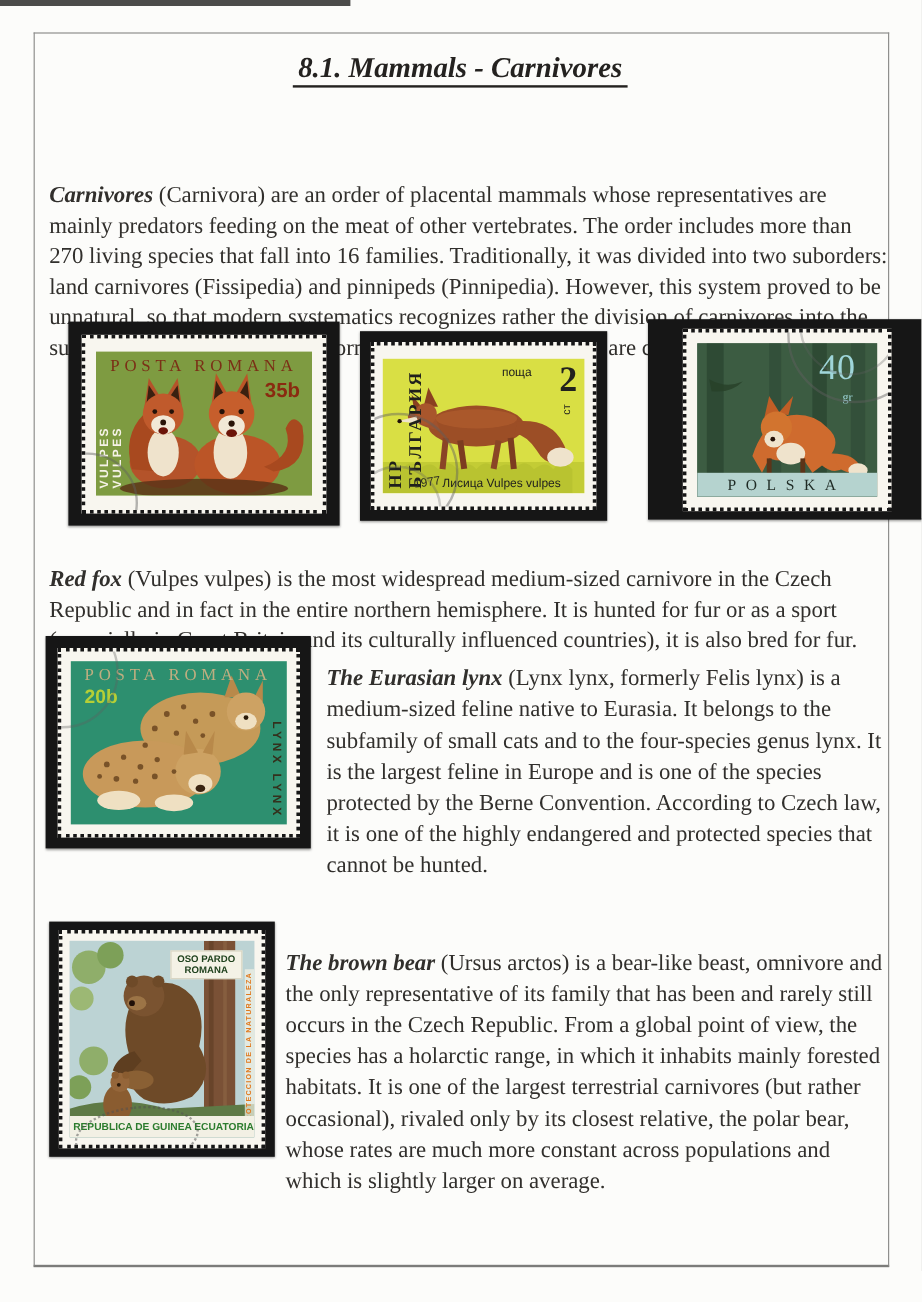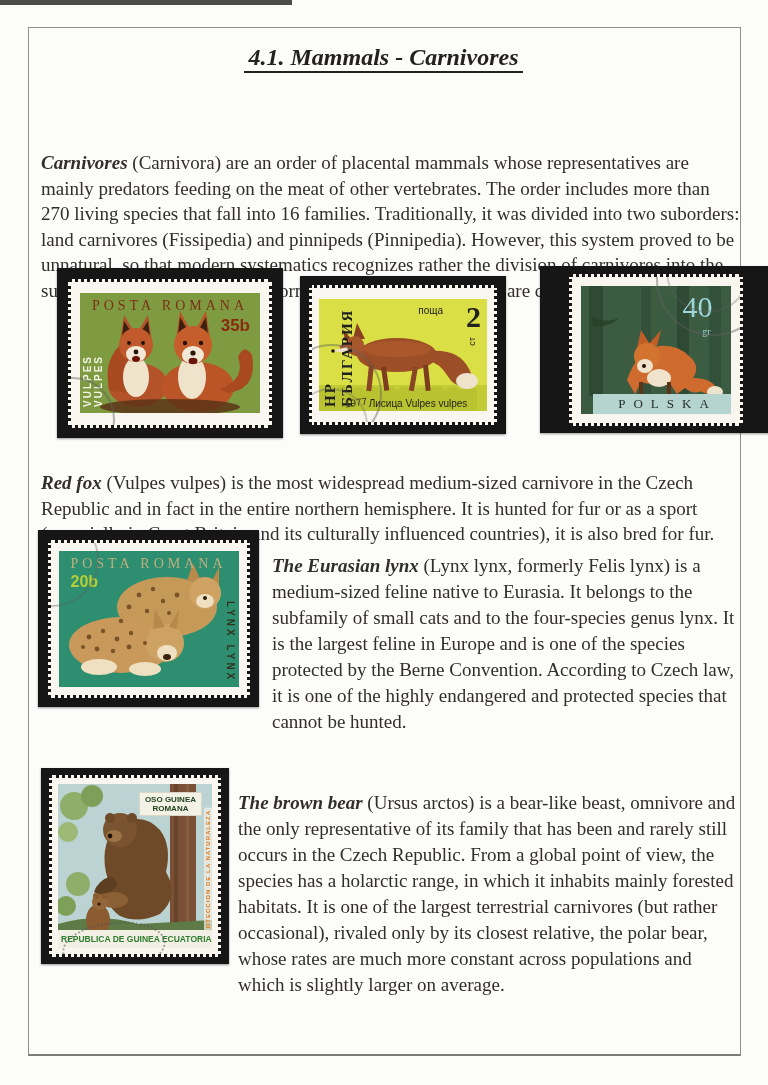--- a/index.html
+++ b/index.html
@@ -65,21 +65,21 @@
     font-size:9px;color:#22221e;font-family:"Liberation Sans",sans-serif;}
   .st-1977{position:absolute;bottom:3px;left:26px;font-size:10px;color:#2a2a24;
     font-family:"Liberation Sans",sans-serif;transform:rotate(-8deg);}
   .st-bg-caption{position:absolute;bottom:2px;left:0;width:100%;text-align:center;
     padding-left:30px;box-sizing:border-box;font-size:10px;color:#22221e;
     font-family:"Liberation Sans",sans-serif;}
   .st-40{position:absolute;top:8px;right:18px;font-size:30px;color:#9fd6da;line-height:26px;
     font-family:"Liberation Serif",serif;}
   .st-gr{position:absolute;top:40px;right:20px;font-size:10px;color:#9fd6da;
     font-family:"Liberation Serif",serif;}
-  .st-polska-band{position:absolute;left:12px;bottom:0;width:100%;height:20px;background:#b5d3cf;
+  .st-polska-band{position:absolute;left:0;bottom:0;width:100%;height:20px;background:#b5d3cf;
     display:flex;align-items:center;justify-content:center;margin-top:44px;}
   .st-polska{font-size:13px;letter-spacing:8px;color:#1e2a24;font-family:"Liberation Serif",serif;}
   .st-lynx-country{position:absolute;top:5px;left:0;width:100%;text-align:center;
     font-family:"Liberation Serif",serif;font-size:14px;letter-spacing:4px;color:#bfae80;}
   .st-20b{position:absolute;top:22px;left:12px;font-size:16px;font-weight:bold;color:#b6cf36;
     font-family:"Liberation Sans",sans-serif;text-align:center;}
   .st-lynxlynx{position:absolute;right:3px;top:50px;writing-mode:vertical-rl;font-size:10px;
     letter-spacing:3px;color:#33301c;font-family:"Liberation Sans",sans-serif;font-weight:bold;}
   .st-oso{position:absolute;top:8px;right:10px;background:#f4f2e6;padding:2px 5px;
     text-align:center;font-size:8px;font-weight:bold;color:#20421e;line-height:9px;
@@ -104,21 +104,21 @@
       border:2px dotted rgba(80,80,80,.5);transform:rotate(-6deg);}
 </style>
 </head>
 <body>
 
 <div class="page">
   <div class="scan-bar"></div>
   <div class="frame"></div>
 
   <div class="title">
-    <span>4.1. Mammals - Carnivores</span>
+    <span>8.1. Mammals - Carnivores</span>
   </div>
 
   <p class="para p-intro"><span class="lead">Carnivores</span><span> (Carnivora) are an order of placental mammals whose representatives are mainly predators feeding on the meat of other vertebrates. The order includes more than 270 living species that fall into 16 families. Traditionally, it was divided into two suborders: land carnivores (Fissipedia) and pinnipeds (Pinnipedia). However, this system proved to be unnatural, so that modern systematics recognizes rather the division of carnivores into the suborders Feliformia and Caniformia; In this case, pinnipeds are classified as cannipeds.</span></p>
 
   <div class="mount m1">
     <div class="stamp s1">
       <div class="art a1">
         <svg viewBox="0 0 180 120">
           <ellipse cx="58" cy="92" rx="30" ry="22" fill="#b4532a"></ellipse>
           <path d="M30,98 Q22,70 40,52 L60,60 Q50,80 52,100 Z" fill="#a8491f"></path>
@@ -294,21 +294,21 @@
           <circle cx="52" cy="52" r="2.4" fill="#201008"></circle>
           <path d="M54,92 Q40,96 36,108 L48,114 Q56,104 60,100 Z" fill="#5e3e20"></path>
           <ellipse cx="56" cy="116" rx="14" ry="8" fill="#8a6034"></ellipse>
           <ellipse cx="40" cy="136" rx="12" ry="16" fill="#8a5c30"></ellipse>
           <circle cx="42" cy="118" r="8" fill="#95663a"></circle>
           <circle cx="38" cy="112" r="3" fill="#8a5c30"></circle>
           <circle cx="47" cy="112" r="3" fill="#8a5c30"></circle>
           <circle cx="41" cy="120" r="1.6" fill="#2a1808"></circle>
         </svg>
         <div class="st-oso">
-          <div>OSO GUINEA</div>
+          <div>OSO PARDO</div>
           <div>ROMANA</div>
         </div>
         <div class="st-proteccion">PROTECCION DE LA NATURALEZA</div>
         <div class="st-guinea-band">
           <span class="st-guinea">REPUBLICA DE GUINEA ECUATORIAL</span>
 
         </div>
       </div>
       <div class="cancel c5"></div>
     </div>

